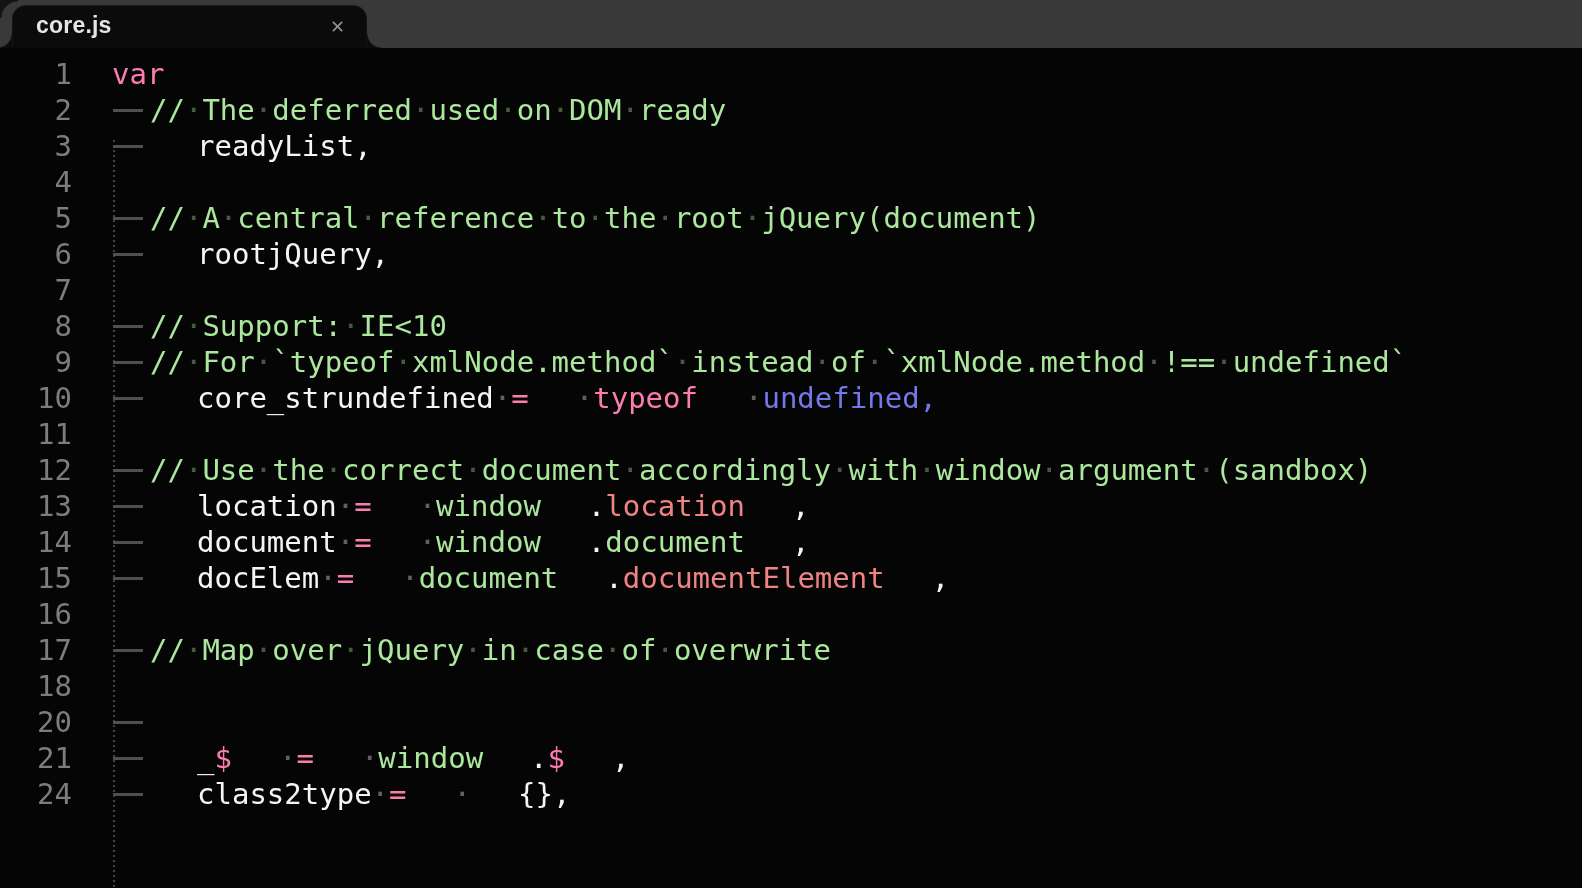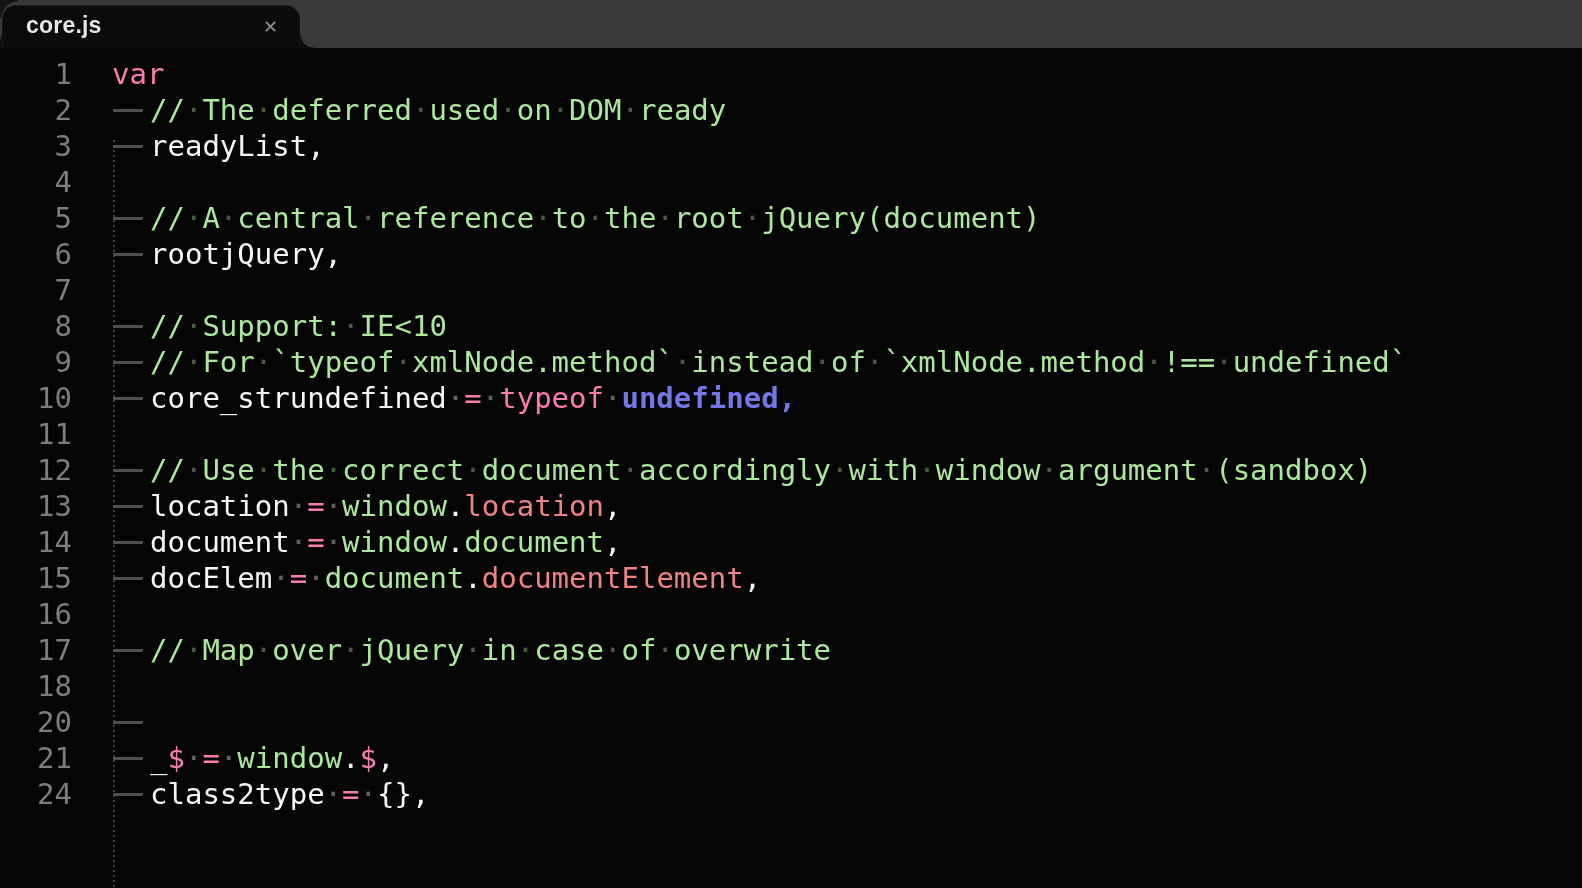--- a/index.html
+++ b/index.html
@@ -12,21 +12,21 @@
 
   
   .tabbar{
     position:relative;height:48px;background:var(--tabbar,#393939);
   }
   .corner{
     position:absolute;top:0;left:0;width:18px;height:18px;
     background:radial-gradient(circle at 100% 100%, transparent 16px, #141414 17px);
   }
   .tab{
-    position:absolute;left:2px;top:5px;bottom:0;width:298px;
+    position:absolute;left:12px;top:5px;bottom:0;width:355px;
     background:var(--tabbg,#0b0b0b);
     border-radius:14px 14px 0 0;
     box-shadow:inset 0 1px 0 rgba(255,255,255,.08), inset 1px 0 0 rgba(255,255,255,.04), inset -1px 0 0 rgba(255,255,255,.04);
     cursor:default;
   }
   .tab::before{
     content:'';position:absolute;bottom:0;left:-14px;width:14px;height:14px;
     background:radial-gradient(circle 14px at 0 0, transparent 13px, var(--tabbg,#0b0b0b) 14px);
   }
   .tab::after{
@@ -60,22 +60,22 @@
   .tabdash{display:inline-block;width:38px;height:36px;position:relative;vertical-align:top;}
   .tabdash::before{
     content:'';position:absolute;left:1px;right:7px;top:17px;height:3px;
     background:var(--wsdash,#4f4f4f);
   }
   .sp{opacity:.38;}
   .tk-k{color:var(--kw,#fb7daf);}
   .tk-c{color:var(--cm,#abe79c);}
   .tk-s{color:var(--sup,#abe79c);}
   .tk-n{color:var(--con,#ef8383);}
-  .tk-u{color:var(--lang,#7478e6);font-weight:bold;}
-  .tk-p{color:var(--plain,#f5f5f5);}
+  .tk-u{color:var(--lang,#7478e6);}
+  .tk-p{color:var(--plain,#f5f5f5);margin-left:47px;}
 </style>
 </head>
 <body style="--bg: #050505; --tabbar: #393939; --tabbg: #0b0b0b; --kw: #fb7daf; --cm: #abe79c; --sup: #abe79c; --con: #ef8383; --lang: #7478e6; --plain: #f5f5f5; --lnum: #7d7d7d; --wsdash: #4f4f4f;">
 
 <div class="window">
   <div class="tabbar">
     <div class="tab">
       <span class="tab-title">core.js</span>
       <span class="tab-close">✕</span>
     </div>

